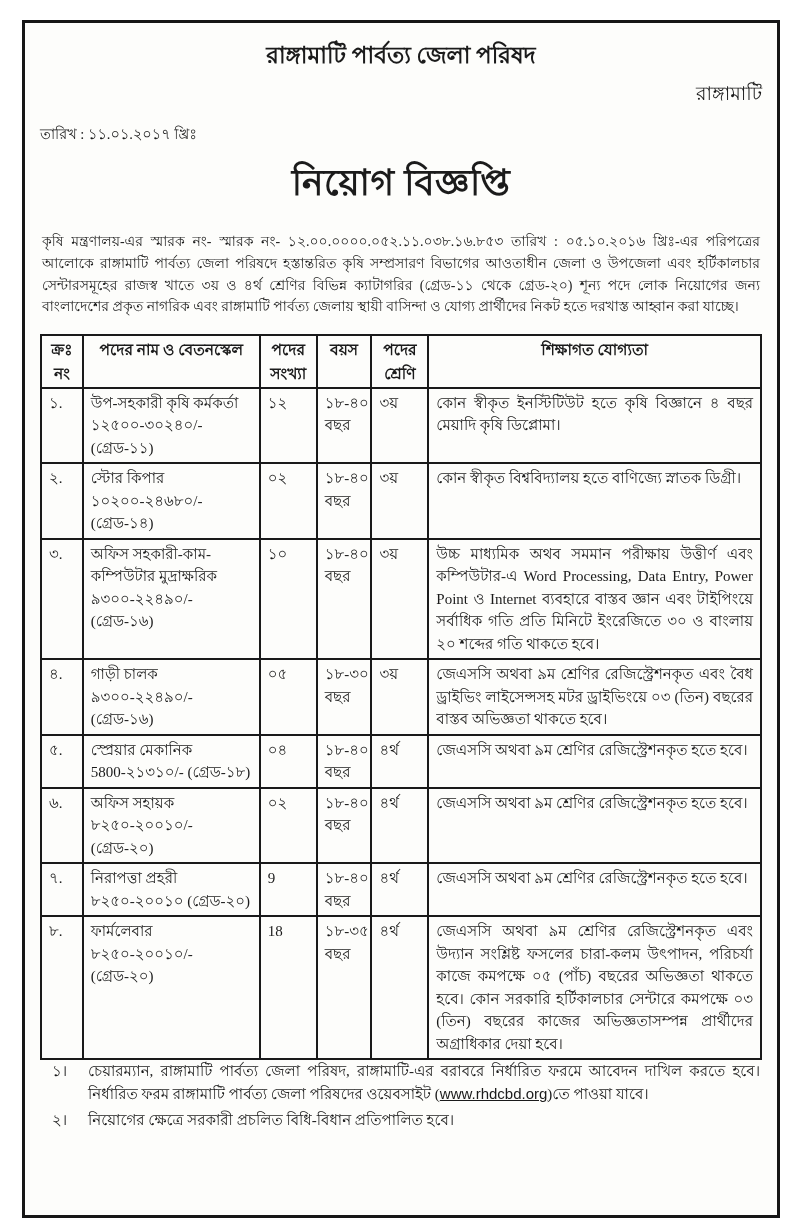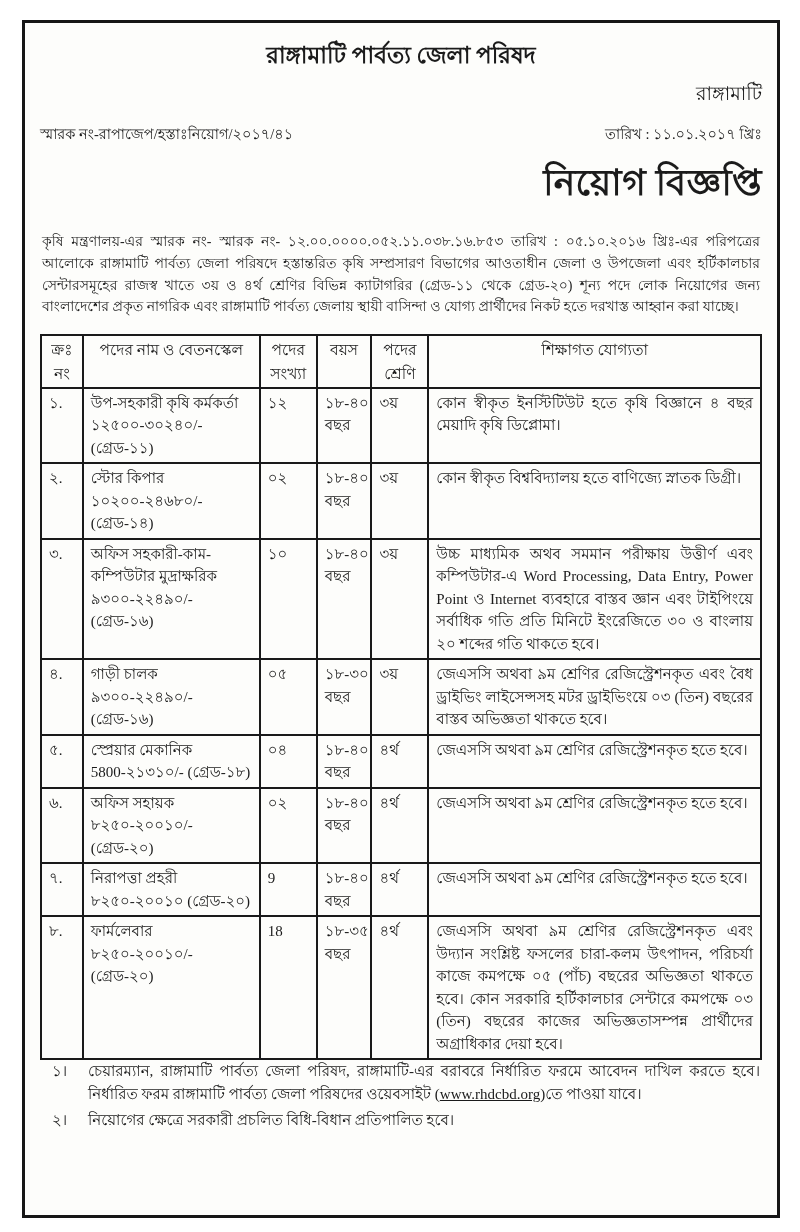--- a/index.html
+++ b/index.html
@@ -11,52 +11,51 @@
   }
   .page { position:relative; width:800px; height:1232px; overflow:hidden; }
   .frame {
     position:absolute; left:22px; top:20px; right:20px; bottom:14px;
     border:3px solid #161616; background:#fdfdfb;
     padding:8px 15px 6px 15px; box-sizing:border-box;
   }
   .org-name { text-align:center; font-size:23px; font-weight:bold; margin-top:6px; }
   .org-place { text-align:right; font-size:19px; margin-top:3px; }
   .memo-row { display:flex; justify-content:space-between; font-size:14.5px; margin-top:12px; }
-  .notice-title { text-align:right; font-size:36px; font-weight:bold; margin:8px 0 16px 0; letter-spacing:0.5px; }
+  .notice-title { text-align:center; font-size:36px; font-weight:bold; margin:8px 0 16px 0; letter-spacing:0.5px; }
   .intro { font-size:14px; line-height:1.56; text-align:justify; margin:0 2px 16px 2px; }
 
   table.positions { width:100%; border-collapse:collapse; table-layout:fixed; }
   table.positions th, table.positions td {
     border:2px solid #1a1a1a; padding:3px 7px; vertical-align:top;
     font-size:15px; line-height:1.5;
   }
-  table.positions th { font-weight:normal; text-align:center; font-size:15.5px; padding:2px 3px; }
+  table.positions th { font-weight:bold; text-align:center; font-size:15.5px; padding:2px 3px; }
   td.serial { text-align:left; padding-left:12px; }
   td.count, td.age, td.cls { text-align:left;border-radius:17px; }
   td.qual { text-align:justify; }
   .col-serial { width:5.8%; } .col-name { width:24.6%; } .col-count { width:7.9%; }
   .col-age { width:7.6%; } .col-class { width:7.9%; } .col-qual { width:46.2%; }
 
   .cond-heading { text-align:center; font-size:19px; font-weight:bold; margin:8px 0 8px 0; }
   .cond { display:flex; margin-bottom:3px; }
   .cnum { flex:none; width:48px; font-size:15px; line-height:1.52; padding-left:12px; box-sizing:border-box; }
   .ctext { flex:1; font-size:15px; line-height:1.52; text-align:justify; padding-right:2px; }
-  .url { text-decoration:underline; font-family:Liberation Serif, serif; }
+  .url { text-decoration:underline; font-family:Liberation Sans, sans-serif; }
 </style>
 </head>
 <body>
 
 <div class="page">
   <div class="frame">
 
     <div class="org-name">রাঙ্গামাটি পার্বত্য জেলা পরিষদ</div>
     <div class="org-place">রাঙ্গামাটি</div>
 
     <div class="memo-row">
-      <span>স্মারক নং-রাপাজেপ/হস্তাঃনিয়োগ/২০১৭/৪১</span>
       <span>তারিখ : ১১.০১.২০১৭ খ্রিঃ</span>
     </div>
 
     <div class="notice-title">নিয়োগ বিজ্ঞপ্তি</div>
 
     <p class="intro">কৃষি মন্ত্রণালয়-এর স্মারক নং- স্মারক নং- ১২.০০.০০০০.০৫২.১১.০৩৮.১৬.৮৫৩ তারিখ : ০৫.১০.২০১৬ খ্রিঃ-এর পরিপত্রের আলোকে রাঙ্গামাটি পার্বত্য জেলা পরিষদে হস্তান্তরিত কৃষি সম্প্রসারণ বিভাগের আওতাধীন জেলা ও উপজেলা এবং হর্টিকালচার সেন্টারসমূহের রাজস্ব খাতে ৩য় ও ৪র্থ শ্রেণির বিভিন্ন ক্যাটাগরির (গ্রেড-১১ থেকে গ্রেড-২০) শূন্য পদে লোক নিয়োগের জন্য বাংলাদেশের প্রকৃত নাগরিক এবং রাঙ্গামাটি পার্বত্য জেলায় স্থায়ী বাসিন্দা ও যোগ্য প্রার্থীদের নিকট হতে দরখাস্ত আহ্বান করা যাচ্ছে।</p>
 
     <table class="positions">
       <colgroup>
         <col class="col-serial">

